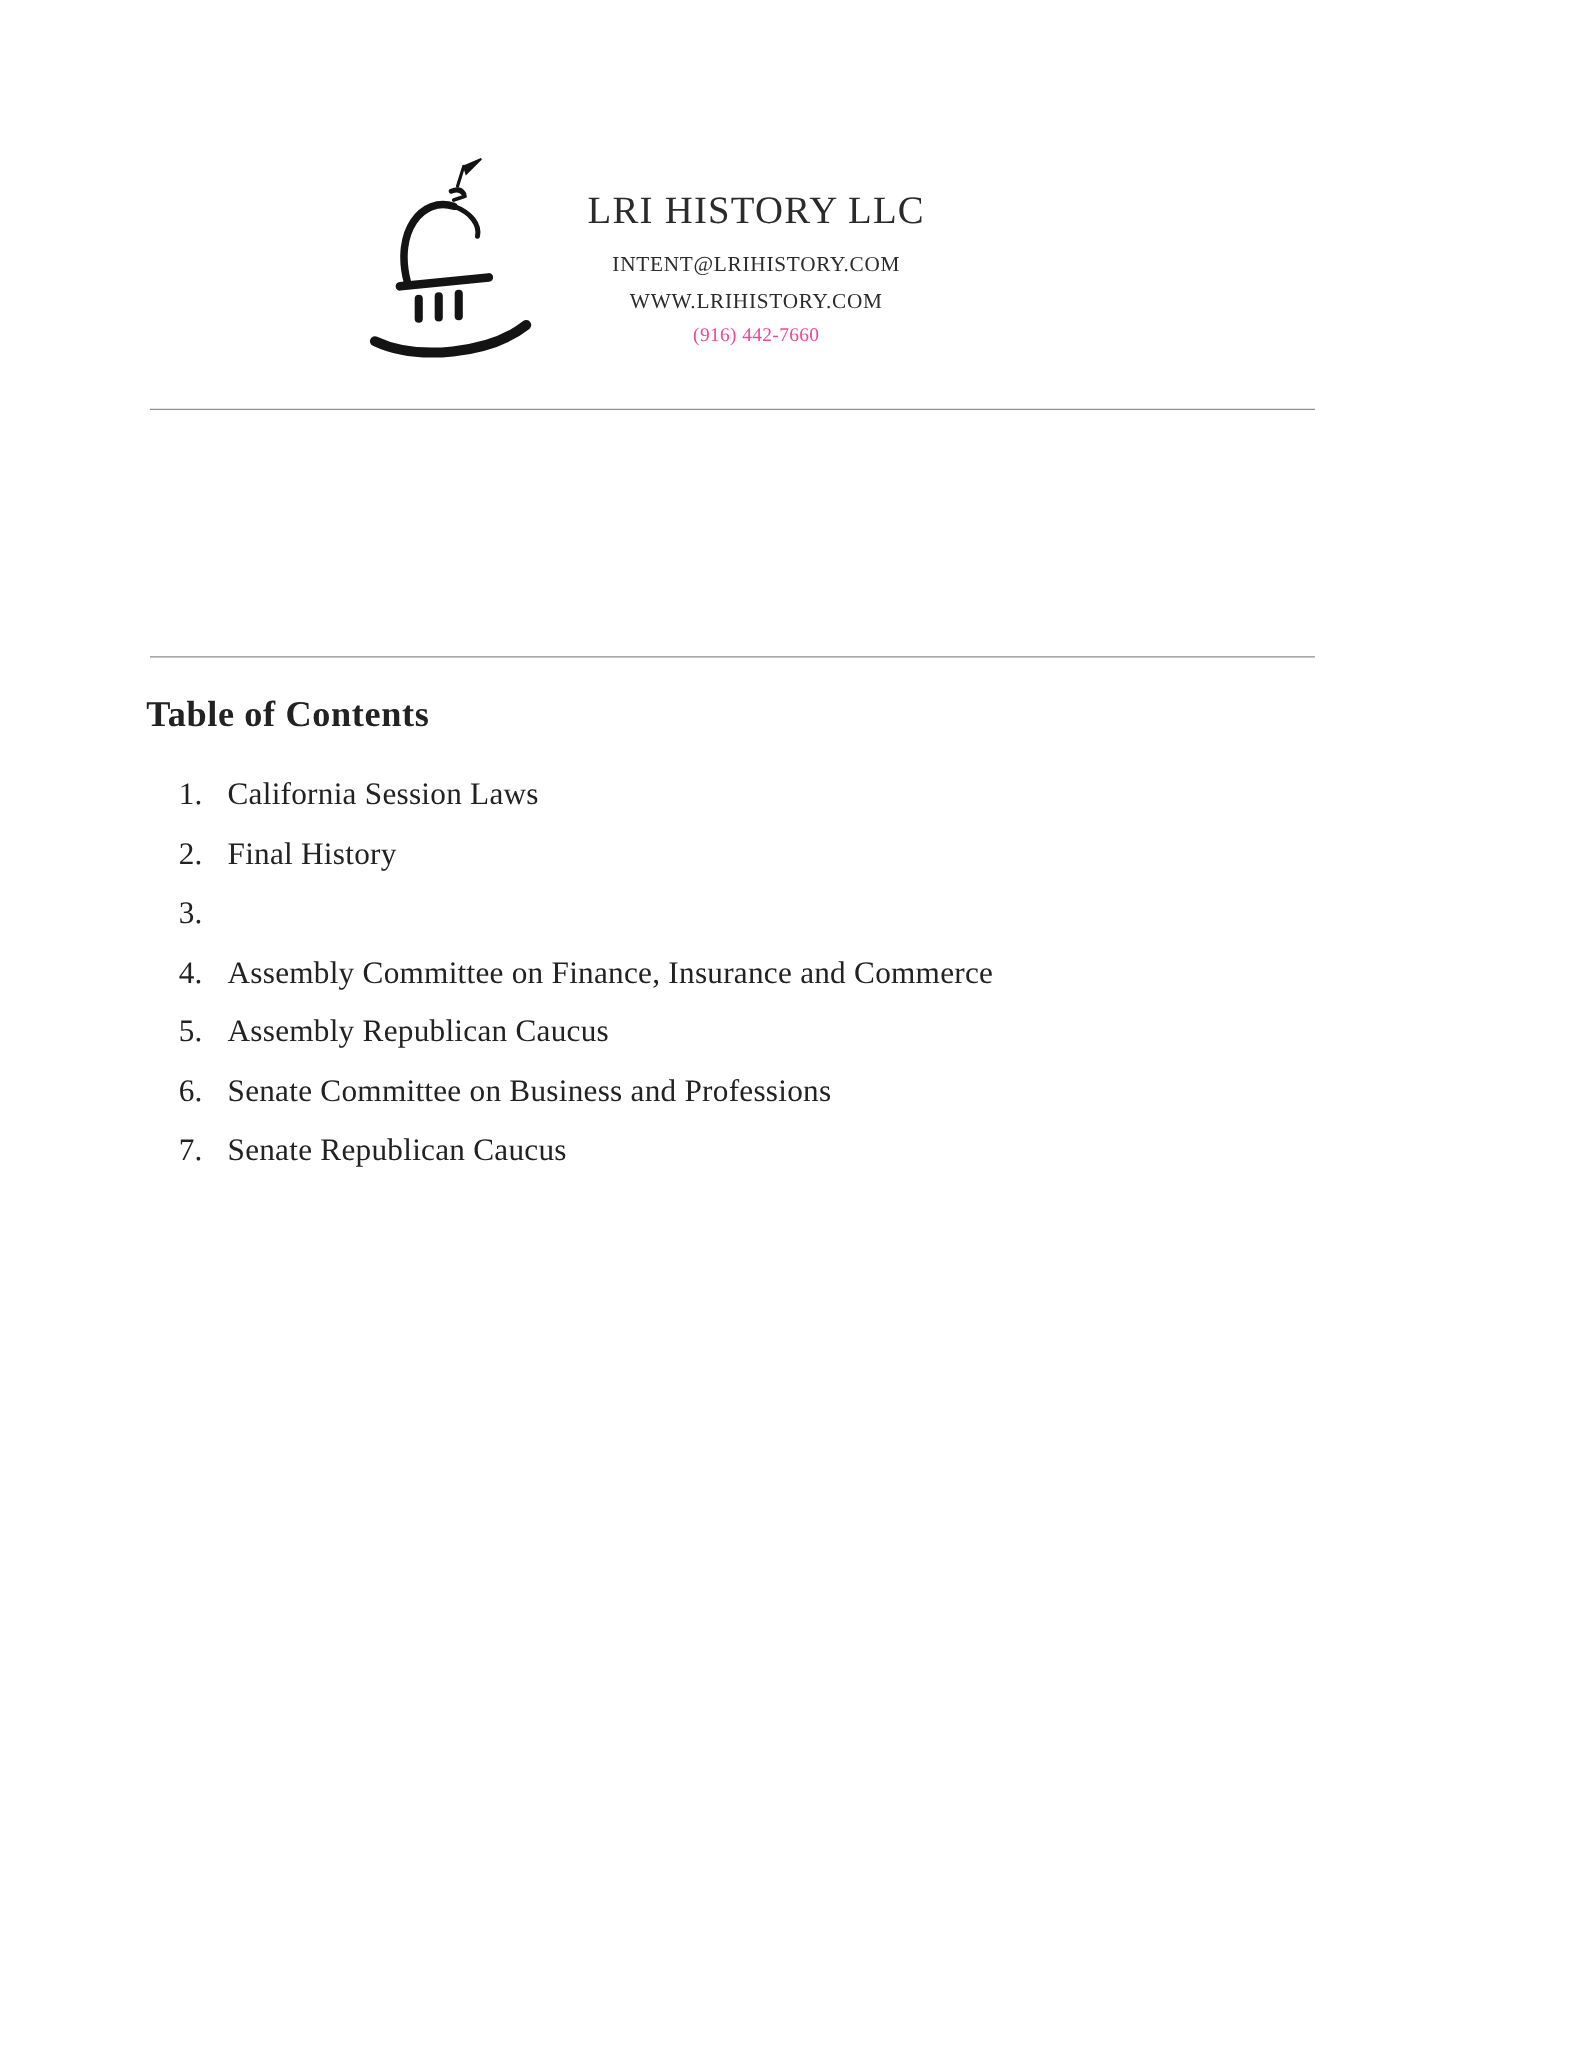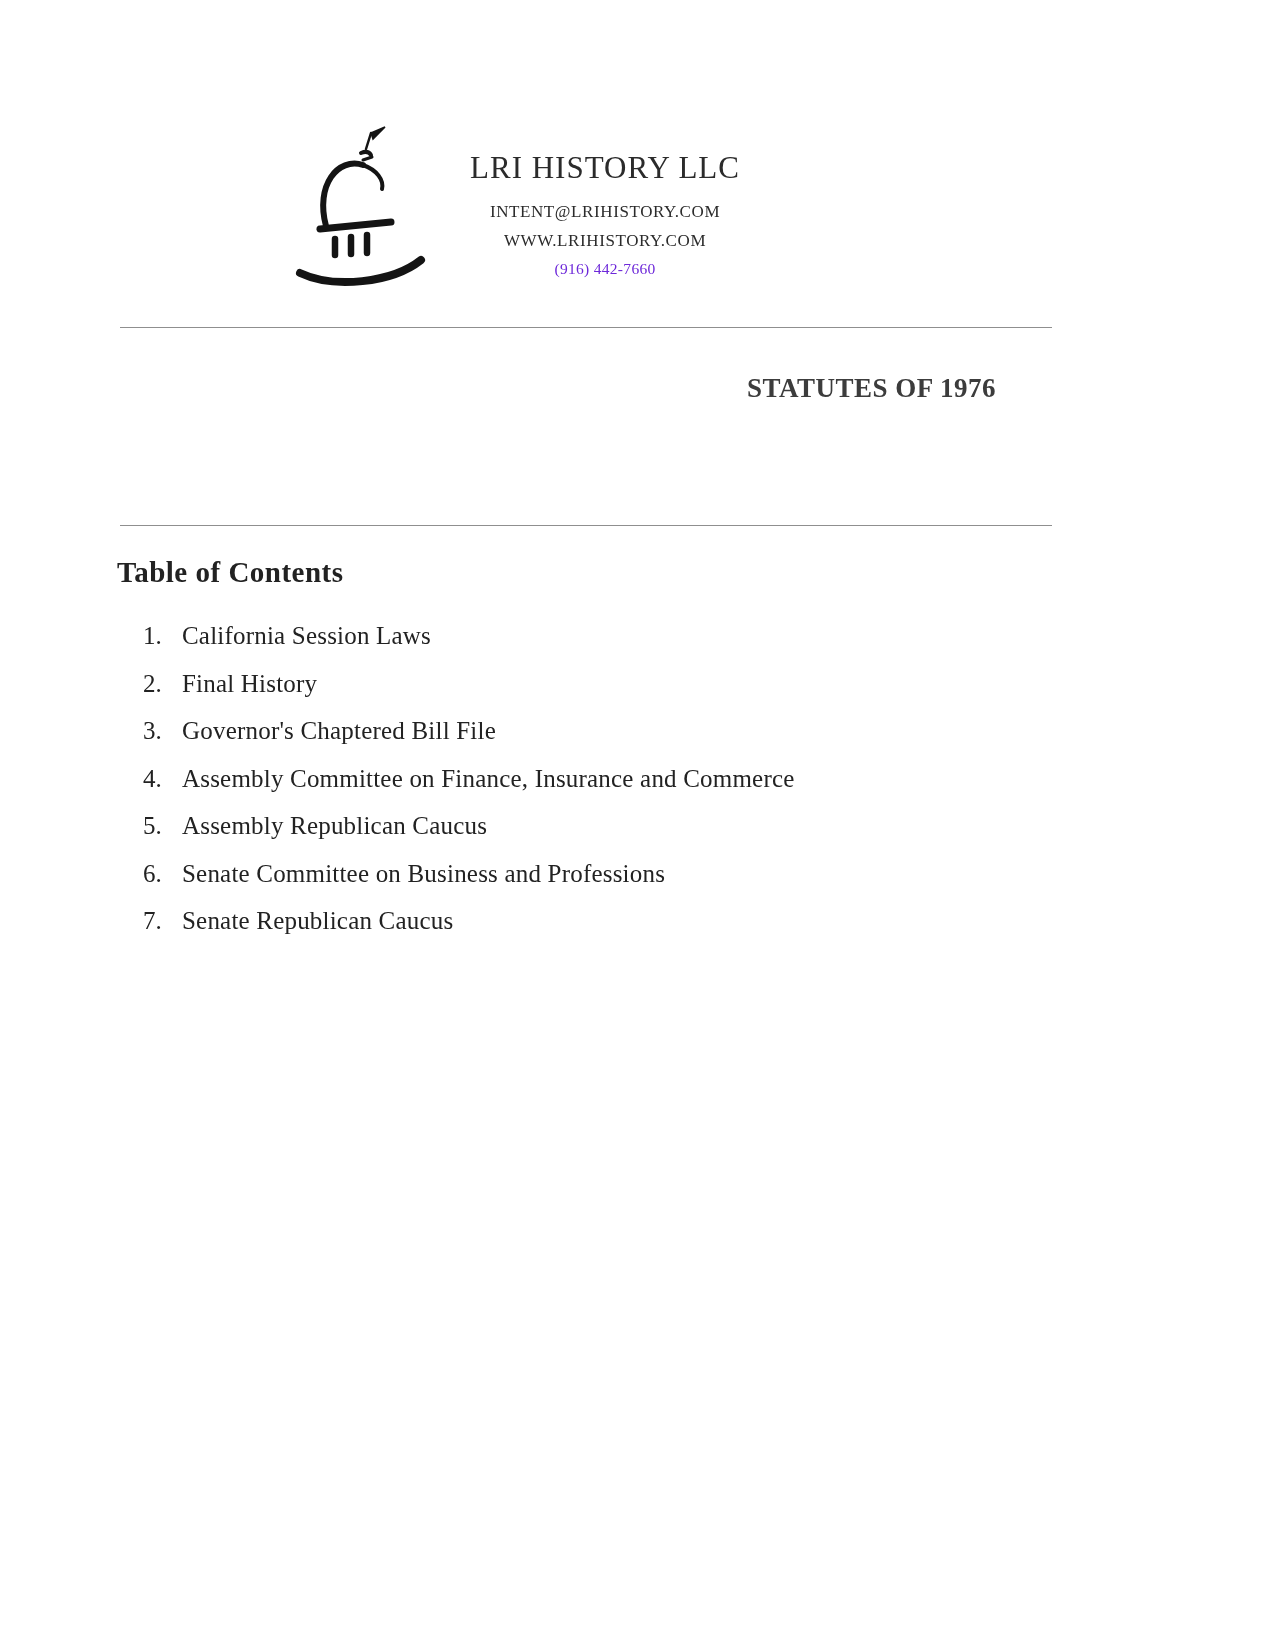--- a/index.html
+++ b/index.html
@@ -42,21 +42,21 @@
   }
   .contact-line {
     font-size: 17px;
     letter-spacing: 0.6px;
     color: #2b2b2b;
     margin-bottom: 9px;
   }
   .phone-line {
     font-size: 15.5px;
     letter-spacing: 0.3px;
-    color: #6d28d9;
+    color: #ec4899;
   }
 
   
   .rule {
     position: absolute;
     left: 120px;
     width: 932px;
     height: 0;
     border: none;
     border-top: 1.5px solid #8f8f8f;
@@ -141,39 +141,37 @@
   <div class="header-text">
     <div class="company-name">LRI HISTORY LLC</div>
     <div class="contact-line">INTENT@LRIHISTORY.COM</div>
     <div class="contact-line">WWW.LRIHISTORY.COM</div>
     <div class="phone-line">(916) 442-7660</div>
   </div>
 
   <hr class="rule rule-top">
 
   <div class="doc-heading">
-    <div class="pre">STATUTES OF 1976</div>
   </div>
 
   <hr class="rule rule-bottom">
 
   <h1 class="toc-title">Table of Contents</h1>
 
   <ol class="toc-list">
     <li class="toc-item">
       <span class="toc-num">1.</span>
       <span class="toc-label">California Session Laws</span>
     </li>
     <li class="toc-item">
       <span class="toc-num">2.</span>
       <span class="toc-label">Final History</span>
     </li>
     <li class="toc-item">
       <span class="toc-num">3.</span>
-      <span class="toc-label">Governor's Chaptered Bill File</span>
     </li>
     <li class="toc-item">
       <span class="toc-num">4.</span>
       <span class="toc-label">Assembly Committee on Finance, Insurance and Commerce</span>
     </li>
     <li class="toc-item">
       <span class="toc-num">5.</span>
       <span class="toc-label">Assembly Republican Caucus</span>
     </li>
     <li class="toc-item">

